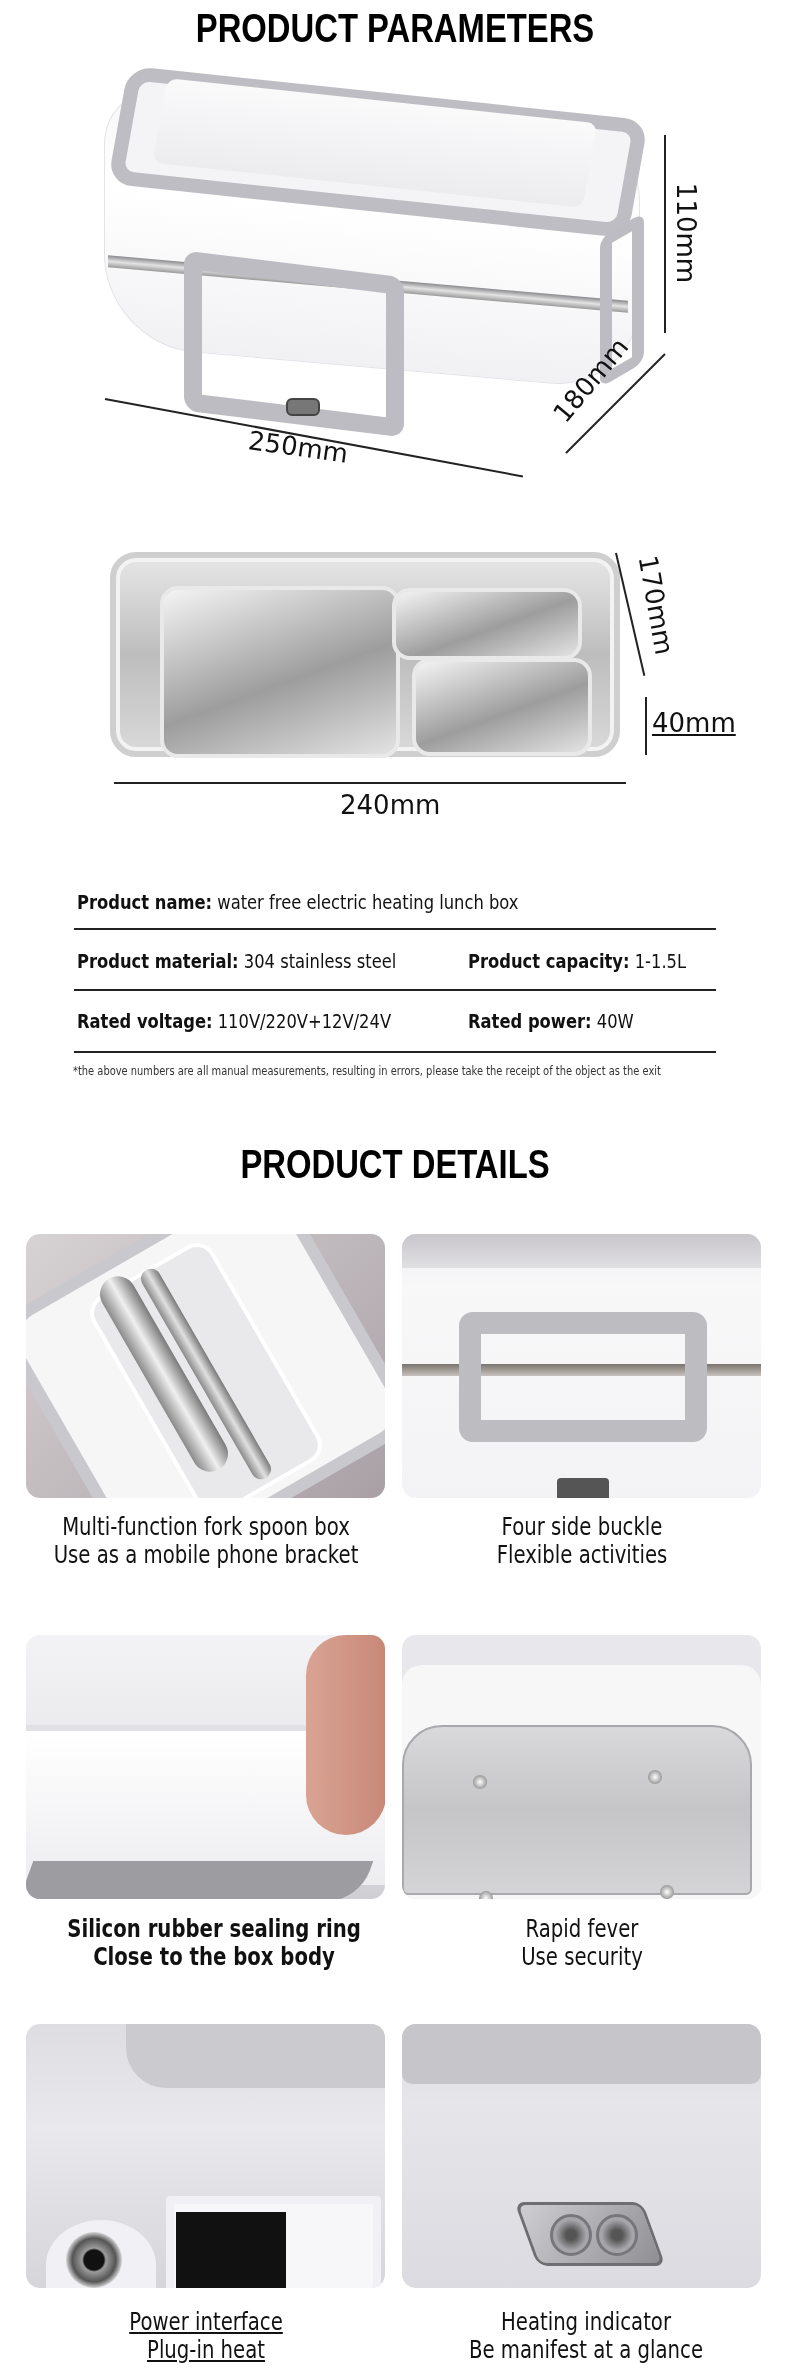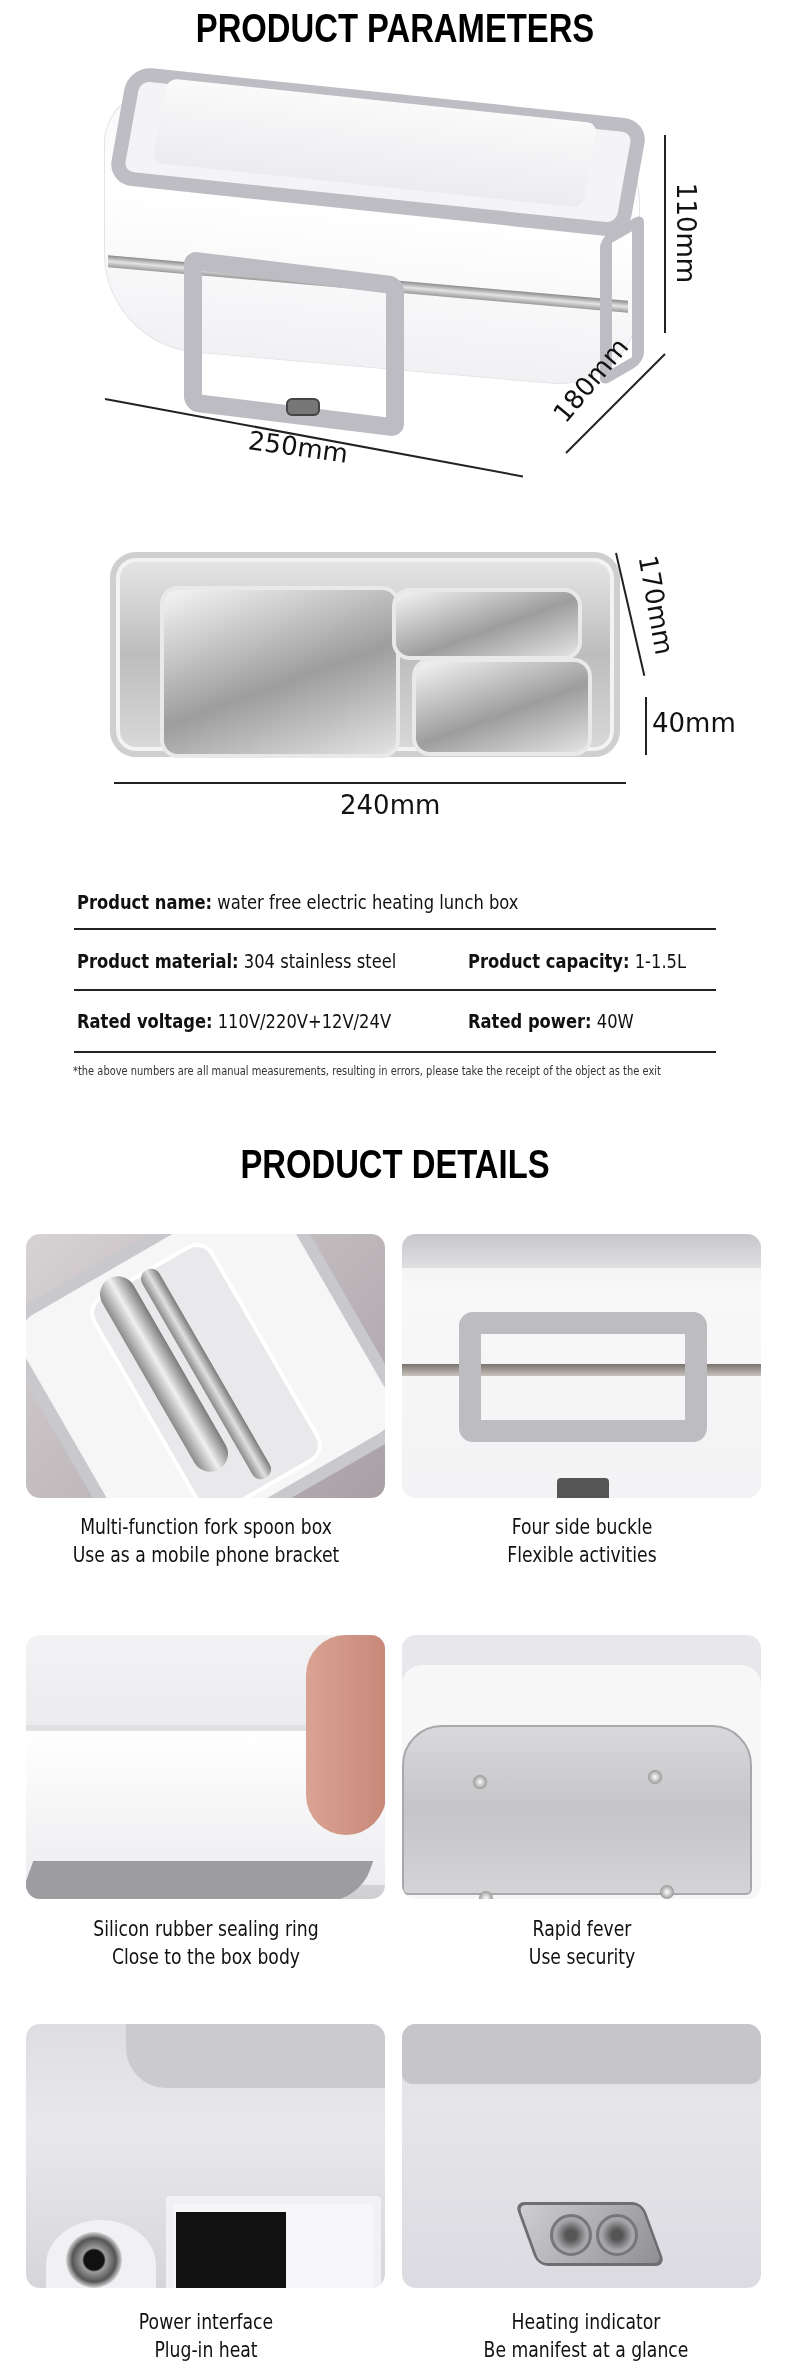--- a/index.html
+++ b/index.html
@@ -64,21 +64,21 @@
   .tray-c3 { left: 296px; top: 100px; width: 180px; height: 98px; }
 
   
   .spec-text { position: absolute; font-size: 19px; font-family: "DejaVu Sans", sans-serif; white-space: nowrap; transform: scaleX(0.86); transform-origin: left center; color: #111; }
   .spec-text b { font-weight: bold; }
   .spec-rule { position: absolute; left: 74px; width: 642px; height: 2px; background: #222; }
   .footnote { position: absolute; left: 73px; top: 1064px; font-size: 11.5px; color: #333; white-space: nowrap; transform: scaleX(0.86); transform-origin: left center; font-family: "DejaVu Sans", sans-serif; }
 
   
   .card { position: absolute; width: 359px; height: 264px; border-radius: 14px; overflow: hidden; }
-  .caption { position: absolute; width: 380px; text-align: center; font-size: 21px; line-height: 28px; color: #111; font-family: "DejaVu Sans", sans-serif; }
+  .caption { position: absolute; width: 380px; text-align: center; font-size: 24px; line-height: 28px; color: #111; font-family: "DejaVu Sans", sans-serif; }
   .caption span { display: block; transform: scaleX(0.82); transform-origin: center; white-space: nowrap; }
 
   
   .c1 { background: linear-gradient(135deg, #d7d2d4, #a9a0a5); }
   .c1 .frame { position: absolute; left: 20px; top: -10px; width: 320px; height: 300px; background: #f6f6f7; border-radius: 40px; transform: rotate(-30deg); border: 12px solid #c9c9cd; }
   .c1 .slot { position: absolute; left: 110px; top: 20px; width: 140px; height: 250px; background: #e9e9ec; border-radius: 20px; transform: rotate(-30deg); border: 4px solid #ffffff; }
   .c1 .spoon { position: absolute; left: 120px; top: 30px; width: 36px; height: 220px; background: linear-gradient(90deg, #8a8a8a, #f0f0f0, #7a7a7a); border-radius: 20px; transform: rotate(-30deg); }
   .c1 .fork { position: absolute; left: 170px; top: 20px; width: 20px; height: 240px; background: linear-gradient(90deg, #8a8a8a, #e0e0e0, #7a7a7a); border-radius: 10px; transform: rotate(-30deg); }
 
   
@@ -140,21 +140,21 @@
 
 <div class="tray">
   <div class="tray-comp tray-c1"></div>
   <div class="tray-comp tray-c2"></div>
   <div class="tray-comp tray-c3"></div>
 </div>
 
 <div class="dim-line" style="left:615px;top:553px;width:2px;height:126px;transform:rotate(-13deg);transform-origin:top center;"></div>
 <div class="dim-label" style="left:606px;top:590px;transform:rotate(80deg);">170mm</div>
 <div class="dim-line" style="left:645px;top:697px;width:2px;height:58px;"></div>
-<div class="dim-label" style="left:652px;top:708px;">40mm</div>
+<div class="dim-label" style="left:652px;top:708px;text-decoration:underline;">40mm</div>
 <div class="dim-line" style="left:114px;top:782px;width:512px;height:2px;"></div>
 <div class="dim-label" style="left:340px;top:790px;">240mm</div>
 
 <div>
   <div class="spec-text" style="left:77px;top:891px;">
     <b>Product name:</b>
     <span>water free electric heating lunch box</span>
   </div>
   <div class="spec-rule" style="top:928px;"></div>
 
@@ -203,21 +203,21 @@
 <div class="caption" style="left:392px;top:1513px;">
   <span>Four side buckle</span>
   <span>Flexible activities</span>
 </div>
 
 <div class="card c3" style="left:26px;top:1635px;">
   <div class="ring"></div>
   <div class="gray"></div>
   <div class="finger"></div>
 </div>
-<div class="caption" style="left:16px;top:1915px;">
+<div class="caption" style="left:24px;top:1915px;font-weight:bold;">
   <span>Silicon rubber sealing ring</span>
   <span>Close to the box body</span>
 </div>
 
 <div class="card c4" style="left:402px;top:1635px;">
   <div class="lidarea"></div>
   <div class="plate"></div>
   <div class="screw" style="left:71px;top:140px;"></div>
   <div class="screw" style="left:246px;top:135px;"></div>
   <div class="screw" style="left:77px;top:256px;"></div>
@@ -228,21 +228,21 @@
   <span>Use security</span>
 </div>
 
 <div class="card c5" style="left:26px;top:2024px;">
   <div class="top"></div>
   <div class="socket-frame"></div>
   <div class="socket"></div>
   <div class="jack-recess"></div>
   <div class="jack"></div>
 </div>
-<div class="caption" style="left:16px;top:2308px;">
+<div class="caption" style="left:16px;top:2308px;text-decoration:underline;">
   <span>Power interface</span>
   <span>Plug-in heat</span>
 </div>
 
 <div class="card c6" style="left:402px;top:2024px;">
   <div class="top"></div>
   <div class="ind"></div>
   <div class="led" style="left:148px;"></div>
   <div class="led" style="left:194px;"></div>
 </div>

